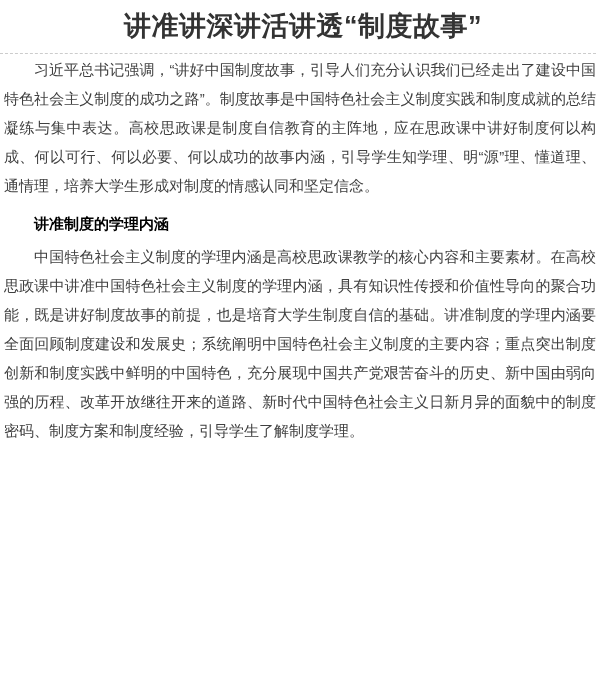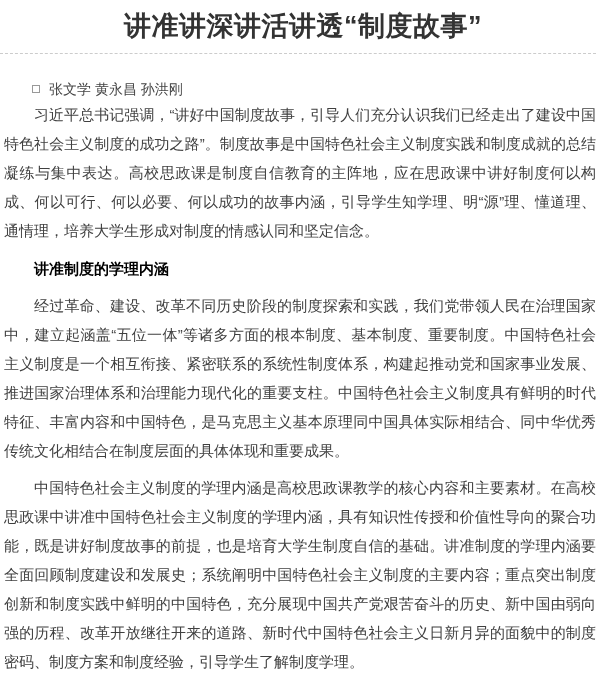--- a/index.html
+++ b/index.html
@@ -72,27 +72,23 @@
 <body>
 
 <div class="page">
 
   <h1 class="article-title">讲准讲深讲活讲透“制度故事”</h1>
 
   <div class="dashed-divider"></div>
 
   <div class="content">
 
-    <div class="authors">
-      <span class="author-marker"></span><span>张文学 黄永昌 孙洪刚</span>
-    </div>
 
     <p class="body-para p1">习近平总书记强调，“讲好中国制度故事，引导人们充分认识我们已经走出了建设中国特色社会主义制度的成功之路”。制度故事是中国特色社会主义制度实践和制度成就的总结凝练与集中表达。高校思政课是制度自信教育的主阵地，应在思政课中讲好制度何以构成、何以可行、何以必要、何以成功的故事内涵，引导学生知学理、明“源”理、懂道理、通情理，培养大学生形成对制度的情感认同和坚定信念。</p>
 
     <h2 class="section-heading">讲准制度的学理内涵</h2>
 
-    <p class="body-para p2">经过革命、建设、改革不同历史阶段的制度探索和实践，我们党带领人民在治理国家中，建立起涵盖“五位一体”等诸多方面的根本制度、基本制度、重要制度。中国特色社会主义制度是一个相互衔接、紧密联系的系统性制度体系，构建起推动党和国家事业发展、推进国家治理体系和治理能力现代化的重要支柱。中国特色社会主义制度具有鲜明的时代特征、丰富内容和中国特色，是马克思主义基本原理同中国具体实际相结合、同中华优秀传统文化相结合在制度层面的具体体现和重要成果。</p>
 
     <p class="body-para p3">中国特色社会主义制度的学理内涵是高校思政课教学的核心内容和主要素材。在高校思政课中讲准中国特色社会主义制度的学理内涵，具有知识性传授和价值性导向的聚合功能，既是讲好制度故事的前提，也是培育大学生制度自信的基础。讲准制度的学理内涵要全面回顾制度建设和发展史；系统阐明中国特色社会主义制度的主要内容；重点突出制度创新和制度实践中鲜明的中国特色，充分展现中国共产党艰苦奋斗的历史、新中国由弱向强的历程、改革开放继往开来的道路、新时代中国特色社会主义日新月异的面貌中的制度密码、制度方案和制度经验，引导学生了解制度学理。</p>
 
   </div>
 
 </div>
 
 </body></html>

